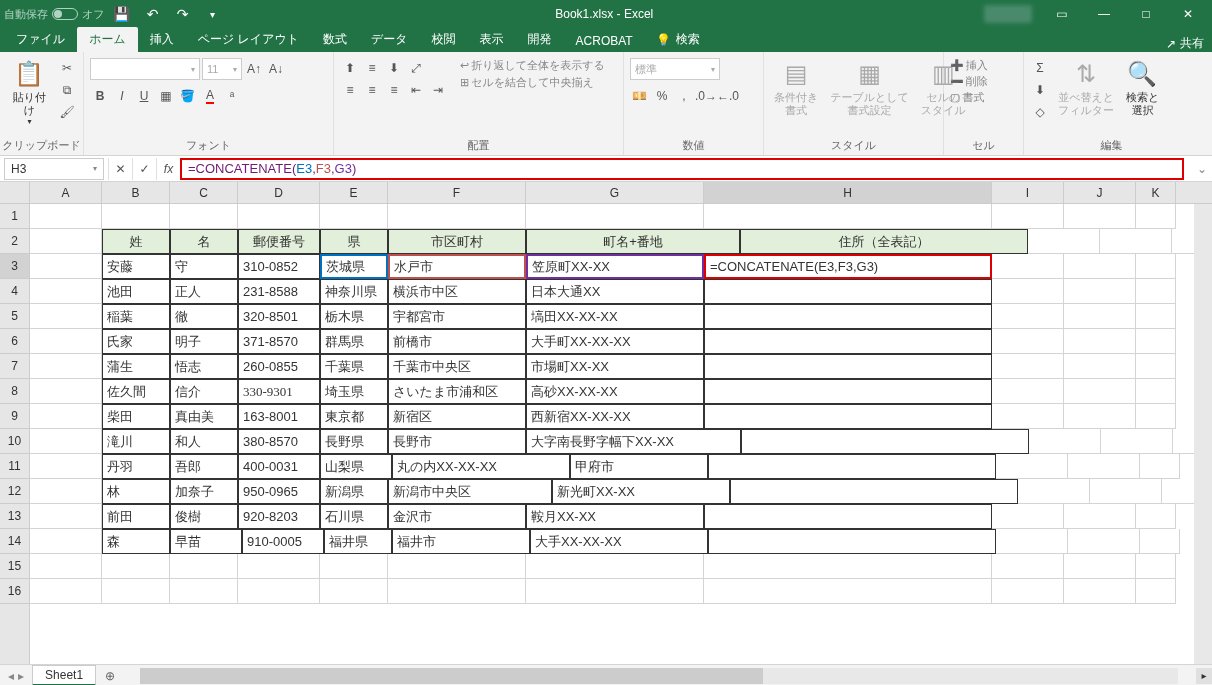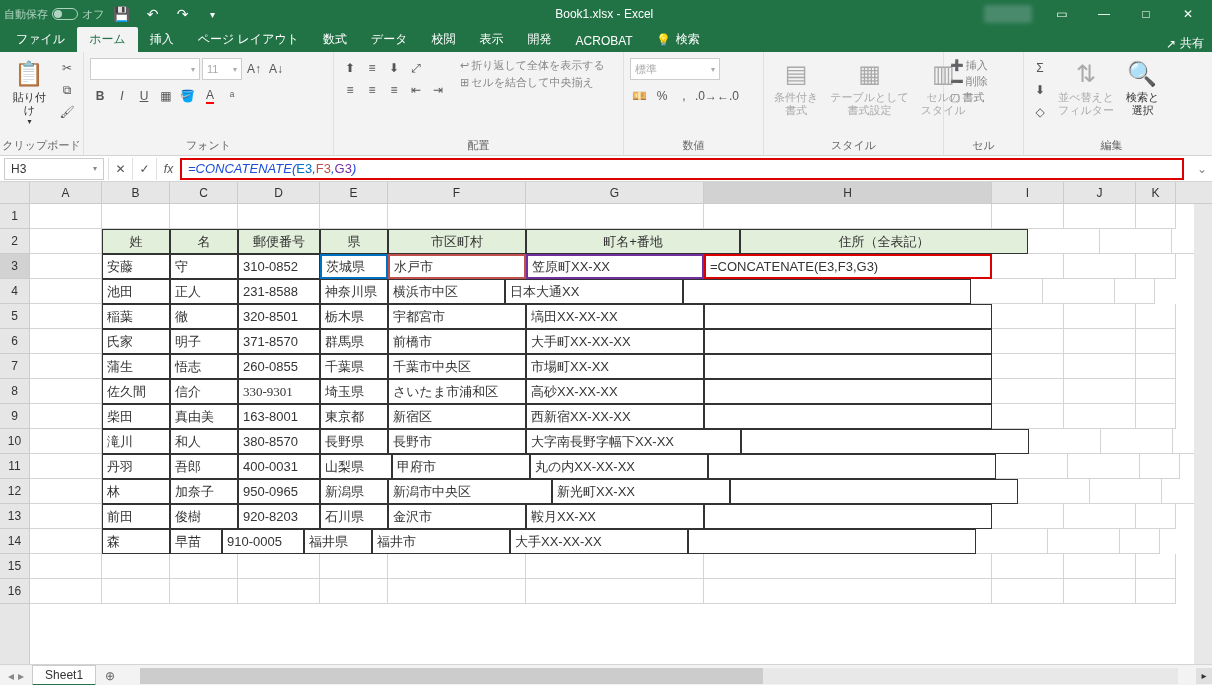--- a/index.html
+++ b/index.html
@@ -40,21 +40,21 @@
 .col { display: flex; flex-direction: column; gap: 2px; }
 .row { display: flex; gap: 2px; align-items: center; }
 .rb-label { font-size: 11px; color: #888; }
 
 
 .formula-bar { height: 26px; border-bottom: 1px solid #d4d4d4; display: flex; align-items: center; background: #fff; }
 .name-box { width: 100px; height: 22px; border: 1px solid #ccc; margin: 0 4px; padding: 0 6px; display: flex; align-items: center; justify-content: space-between; font-size: 12px; }
 .fb-btn { width: 24px; height: 22px; display: flex; align-items: center; justify-content: center; color: #555; border-left: 1px solid #e0e0e0; }
 .fx { font-style: italic; font-size: 12px; }
 .formula-input { flex: 1; padding: 0 6px; border: 2px solid #d00; height: 22px; display: flex; align-items: center; margin-right: 8px; font-size: 13px; }
-.formula-text .p1 { color: #1d4ed8; font-style: italic; }
+.formula-text .p1 { color: #701a75; }
 .formula-text .ref-e { color: #0070c0; }
 .formula-text .ref-f { color: #c0504d; }
 .formula-text .ref-g { color: #7030a0; }
 .fb-expand { width: 20px; text-align: center; color: #888; }
 
 
 .grid-area { height: 460px; display: flex; }
 .row-headers { width: 30px; background: #e6e6e6; border-right: 1px solid #ccc; }
 .col-headers { height: 22px; background: #e6e6e6; display: flex; border-bottom: 1px solid #ccc; }
 .corner { width: 30px; height: 22px; background: #e6e6e6; border-right: 1px solid #ccc; border-bottom: 1px solid #ccc; }
@@ -382,21 +382,21 @@
         <div class="cell col-I" style="width: 72px;"></div>
         <div class="cell col-J" style="width: 72px;"></div>
         <div class="cell col-K" style="width: 40px;"></div>
       </div>
       <div class="grid-row" style="top: 75px;">
         <div class="cell col-A" style="width: 72px;"></div>
         <div class="cell col-B bordered" style="width: 68px;">池田</div>
         <div class="cell col-C bordered" style="width: 68px;">正人</div>
         <div class="cell col-D bordered" style="width: 82px;">231-8588</div>
         <div class="cell col-E bordered" style="width: 68px;">神奈川県</div>
-        <div class="cell col-F bordered" style="width: 117px;">横浜市中区</div>
+        <div class="cell col-F bordered" style="width: 138px;">横浜市中区</div>
         <div class="cell col-G bordered" style="width: 178px;">日本大通XX</div>
         <div class="cell col-H bordered" style="width: 288px;"></div>
         <div class="cell col-I" style="width: 72px;"></div>
         <div class="cell col-J" style="width: 72px;"></div>
         <div class="cell col-K" style="width: 40px;"></div>
       </div>
       <div class="grid-row" style="top: 100px;">
         <div class="cell col-A" style="width: 72px;"></div>
         <div class="cell col-B bordered" style="width: 68px;">稲葉</div>
         <div class="cell col-C bordered" style="width: 68px;">徹</div>
@@ -473,22 +473,22 @@
         <div class="cell col-I" style="width: 72px;"></div>
         <div class="cell col-J" style="width: 72px;"></div>
         <div class="cell col-K" style="width: 40px;"></div>
       </div>
       <div class="grid-row" style="top: 250px;">
         <div class="cell col-A" style="width: 72px;"></div>
         <div class="cell col-B bordered" style="width: 68px;">丹羽</div>
         <div class="cell col-C bordered" style="width: 68px;">吾郎</div>
         <div class="cell col-D bordered" style="width: 82px;">400-0031</div>
         <div class="cell col-E bordered" style="width: 72px;">山梨県</div>
+        <div class="cell col-G bordered" style="width: 178px;">丸の内XX-XX-XX</div>
         <div class="cell col-F bordered" style="width: 138px;">甲府市</div>
-        <div class="cell col-G bordered" style="width: 178px;">丸の内XX-XX-XX</div>
         <div class="cell col-H bordered" style="width: 288px;"></div>
         <div class="cell col-I" style="width: 72px;"></div>
         <div class="cell col-J" style="width: 72px;"></div>
         <div class="cell col-K" style="width: 40px;"></div>
       </div>
       <div class="grid-row" style="top: 275px;">
         <div class="cell col-A" style="width: 72px;"></div>
         <div class="cell col-B bordered" style="width: 68px;">林</div>
         <div class="cell col-C bordered" style="width: 68px;">加奈子</div>
         <div class="cell col-D bordered" style="width: 82px;">950-0965</div>
@@ -509,21 +509,21 @@
         <div class="cell col-F bordered" style="width: 138px;">金沢市</div>
         <div class="cell col-G bordered" style="width: 178px;">鞍月XX-XX</div>
         <div class="cell col-H bordered" style="width: 288px;"></div>
         <div class="cell col-I" style="width: 72px;"></div>
         <div class="cell col-J" style="width: 72px;"></div>
         <div class="cell col-K" style="width: 40px;"></div>
       </div>
       <div class="grid-row" style="top: 325px;">
         <div class="cell col-A" style="width: 72px;"></div>
         <div class="cell col-B bordered" style="width: 68px;">森</div>
-        <div class="cell col-C bordered" style="width: 52px;">早苗</div>
+        <div class="cell col-C bordered" style="width: 72px;">早苗</div>
         <div class="cell col-D bordered" style="width: 82px;">910-0005</div>
         <div class="cell col-E bordered" style="width: 68px;">福井県</div>
         <div class="cell col-F bordered" style="width: 138px;">福井市</div>
         <div class="cell col-G bordered" style="width: 178px;">大手XX-XX-XX</div>
         <div class="cell col-H bordered" style="width: 288px;"></div>
         <div class="cell col-I" style="width: 72px;"></div>
         <div class="cell col-J" style="width: 72px;"></div>
         <div class="cell col-K" style="width: 40px;"></div>
       </div>
       <div class="grid-row" style="top: 350px;">

